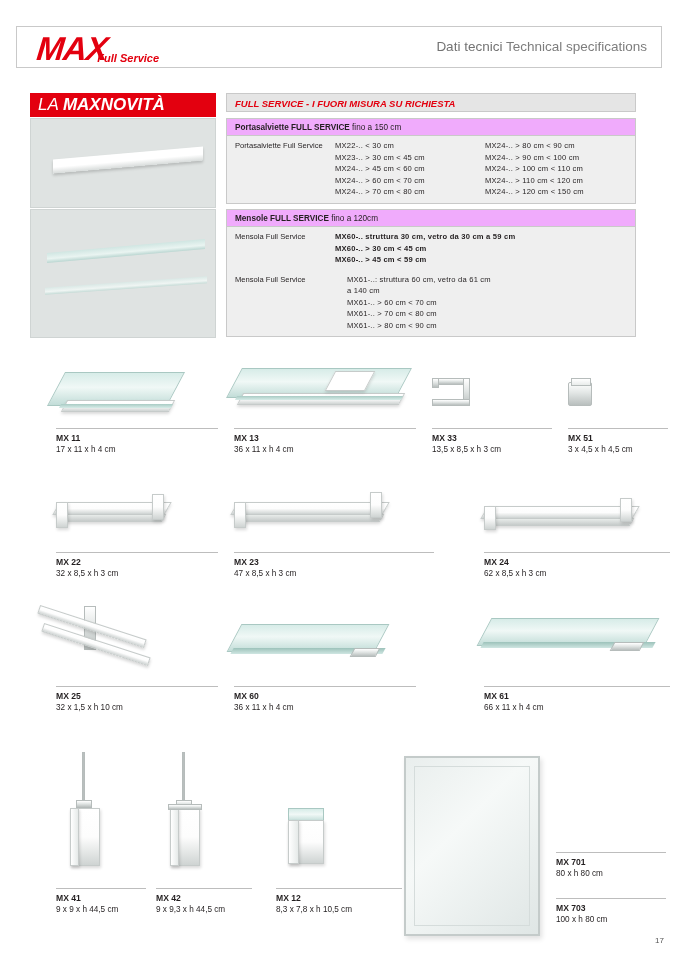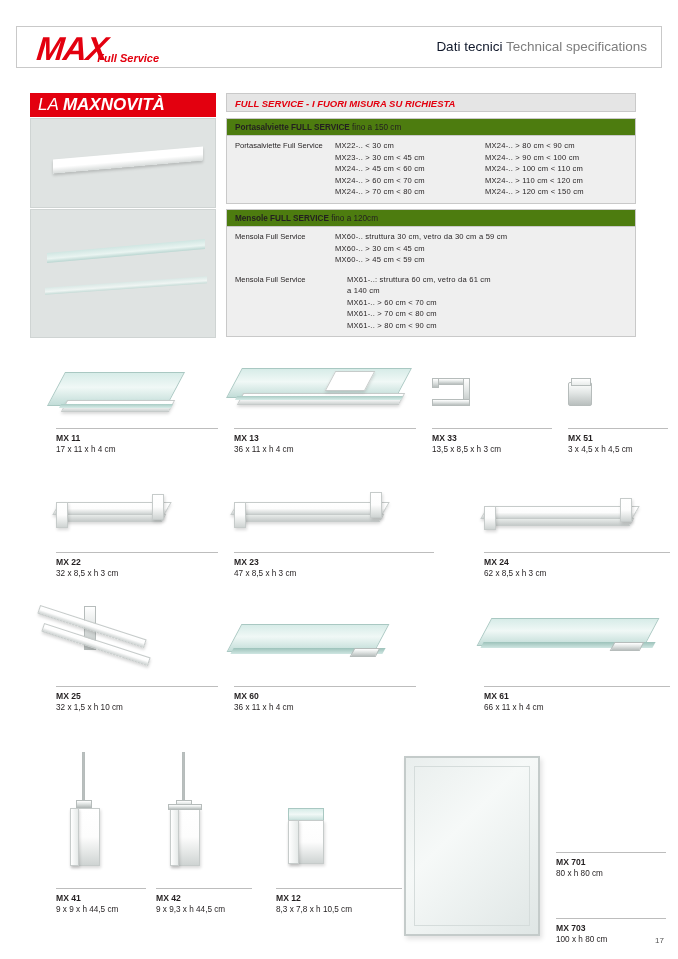--- a/index.html
+++ b/index.html
@@ -43,21 +43,21 @@
     margin-left: -10px;
     position: relative;
     top: 2px;
   }
   .header-right {
     position: absolute; right: 14px; top: 12px;
     font-size: 13.5px;
     color: #4d4d4d;
     white-space: nowrap;
   }
-  .header-right .bold { color: #0f172a; }
+  .header-right .bold { color: #737373; }
   .header-right .light { color: #7d7d7d; }
 
   
   .novita-banner {
     position: absolute;
     left: 30px; top: 93px;
     width: 186px; height: 24px;
     background: #e3000f;
     color: #ffffff;
     overflow: hidden;
@@ -119,29 +119,29 @@
   .spec {
     position: absolute;
     border: 1px solid #c9c9c9;
     background: #efefef;
   }
   .spec-head {
     font-size: 8.2px;
     font-weight: bold;
     padding: 4px 0 3px 8px;
     border-bottom: 1px solid #c9c9c9;
-    background: #4d7c0f;
+    background: #f0abfc;
   }
   .spec-head .reg { font-weight: normal; }
   .spec-body { background: #efefef; padding: 4px 0 5px 0; }
   .spec-row { display:flex; font-size: 7.6px; line-height: 11.5px; }
   .spec-label { width: 120px; padding-left: 8px; }
   .spec-cols { display:flex; flex: 1; }
   .spec-col { width: 150px; }
-  .spec-col.wide { width: 300px; }
+  .spec-col.wide { width: 300px; font-weight: bold; }
   .mono { font-family: "Liberation Sans", sans-serif; letter-spacing: .2px; }
 
   .spec1 { left: 226px; top: 118px; width: 410px; }
   .spec2 { left: 226px; top: 209px; width: 410px; }
 
   
   .prod {
     position: absolute;
   }
   .prod .name {
@@ -420,21 +420,21 @@
   <div class="name">MX 12</div>
   <div class="dim">8,3 x 7,8 x h 10,5 cm</div>
 </div>
 
 <div class="prod" style="left:556px; top:852px; width:110px;">
   <div class="rule"></div>
   <div class="name">MX 701</div>
   <div class="dim">80 x h 80 cm</div>
 </div>
 
-<div class="prod" style="left:556px; top:898px; width:110px;margin-top:20px;">
+<div class="prod" style="left:556px; top:898px; width:110px;">
   <div class="rule"></div>
   <div class="name">MX 703</div>
   <div class="dim">100 x h 80 cm</div>
 </div>
 
 <div style="position:absolute; left:404px; top:756px; width:136px; height:180px;
             background:linear-gradient(135deg,#e9eeed 0%,#f6f9f8 40%,#dfe6e5 100%);
             border:2px solid #c4cbca; box-shadow:2px 3px 5px rgba(0,0,0,.12);">
   <div style="position:absolute; left:8px; top:8px; right:8px; bottom:8px; border:1px solid #d5dcdb;"></div>
 </div>

